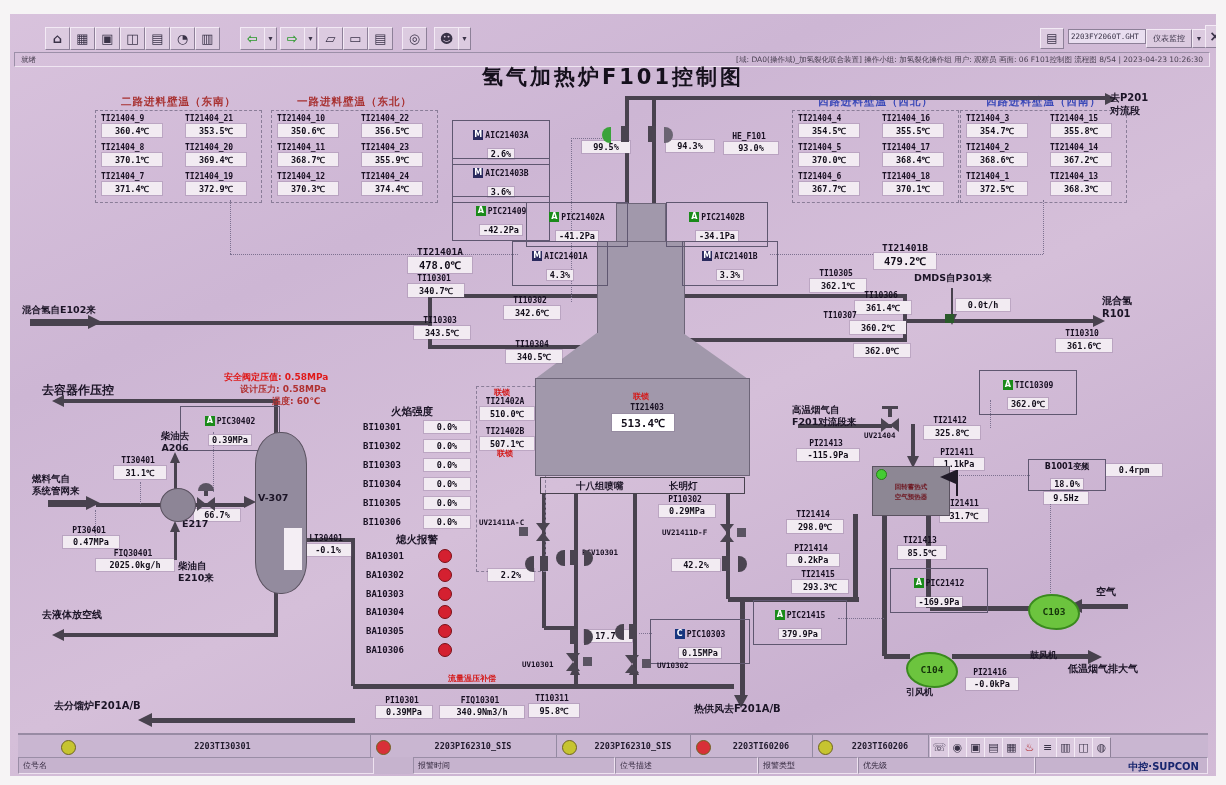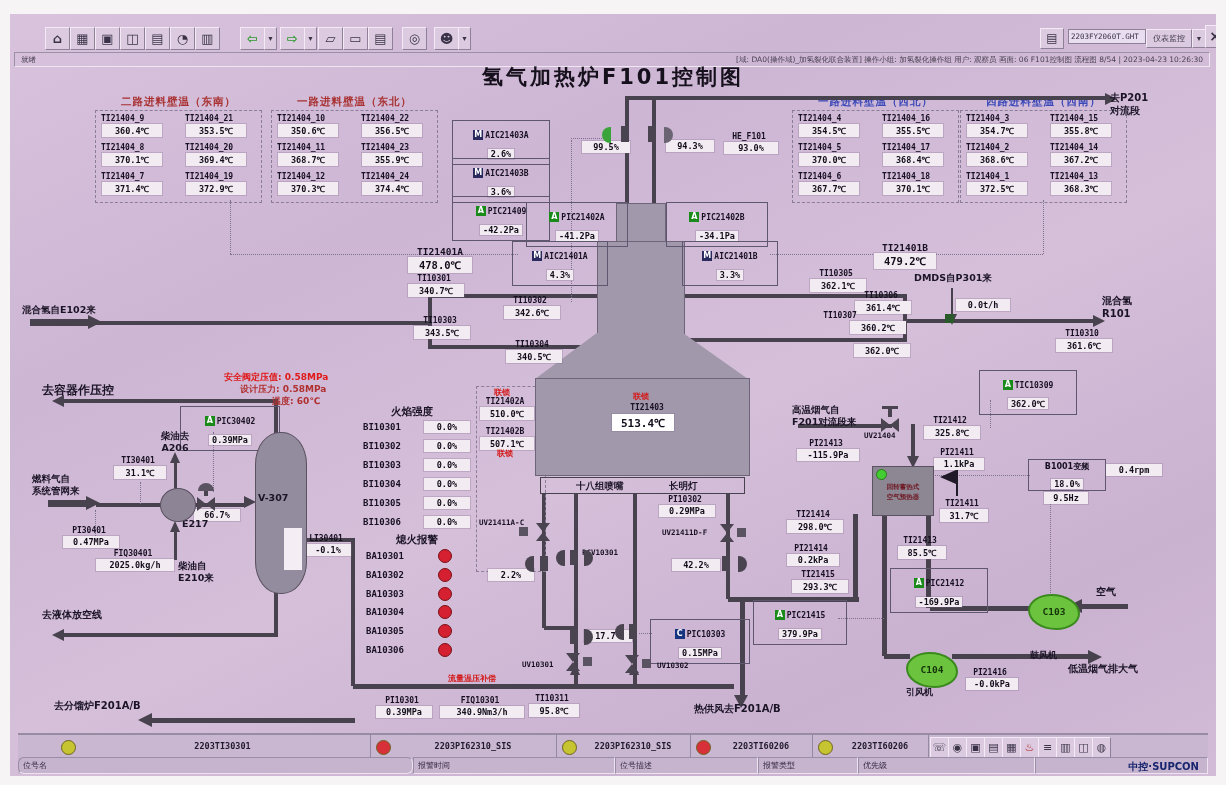--- a/index.html
+++ b/index.html
@@ -87,21 +87,21 @@
         <div class="tbtn" style="position: absolute; left: 948px; top: 2px; width: 17px; height: 19px; font: 11px / 19px &quot;DejaVu Sans&quot;, sans-serif; color: rgb(58, 51, 72);"><span>▣</span></div>
         <div class="tbtn" style="position: absolute; left: 966px; top: 2px; width: 17px; height: 19px; font: 11px / 19px &quot;DejaVu Sans&quot;, sans-serif; color: rgb(58, 51, 72);"><span>▤</span></div>
         <div class="tbtn" style="position: absolute; left: 984px; top: 2px; width: 17px; height: 19px; font: 11px / 19px &quot;DejaVu Sans&quot;, sans-serif; color: rgb(58, 51, 72);"><span>▦</span></div>
         <div class="tbtn" style="position: absolute; left: 1002px; top: 2px; width: 17px; height: 19px; font: 11px / 19px &quot;DejaVu Sans&quot;, sans-serif; color: rgb(176, 32, 32);"><span>♨</span></div>
         <div class="tbtn" style="position: absolute; left: 1020px; top: 2px; width: 17px; height: 19px; font: 11px / 19px &quot;DejaVu Sans&quot;, sans-serif; color: rgb(58, 51, 72);"><span>≡</span></div>
         <div class="tbtn" style="position: absolute; left: 1038px; top: 2px; width: 17px; height: 19px; font: 11px / 19px &quot;DejaVu Sans&quot;, sans-serif; color: rgb(58, 51, 72);"><span>▥</span></div>
         <div class="tbtn" style="position: absolute; left: 1056px; top: 2px; width: 17px; height: 19px; font: 11px / 19px &quot;DejaVu Sans&quot;, sans-serif; color: rgb(58, 51, 72);"><span>◫</span></div>
         <div class="tbtn" style="position: absolute; left: 1074px; top: 2px; width: 17px; height: 19px; font: 11px / 19px &quot;DejaVu Sans&quot;, sans-serif; color: rgb(58, 51, 72);"><span>◍</span></div>
       </div>
     <div id="label-row">
-        <div class="lcell" style="position: absolute; left: 0px; width: 395px; border-radius: 6px;">位号名</div>
+        <div class="lcell" style="position: absolute; left: 0px; width: 356px;">位号名</div>
         <div class="lcell" style="position: absolute; left: 395px; width: 202px;">报警时间</div>
         <div class="lcell" style="position: absolute; left: 597px; width: 143px;">位号描述</div>
         <div class="lcell" style="position: absolute; left: 740px; width: 100px;">报警类型</div>
         <div class="lcell" style="position: absolute; left: 840px; width: 177px;">优先级</div>
         <div class="lcell" id="brand" style="position: absolute; left: 1017px; width: 173px;">中控·SUPCON</div>
       </div>
   <div class="tbtn" style="position: absolute; left: 45px; top: 27px; width: 23px; height: 21px; font: bold 13px / 21px &quot;DejaVu Sans&quot;, sans-serif; color: rgb(58, 51, 72);"><span>⌂</span></div>
       <div class="tbtn" style="position: absolute; left: 70px; top: 27px; width: 23px; height: 21px; font: bold 13px / 21px &quot;DejaVu Sans&quot;, sans-serif; color: rgb(58, 51, 72);"><span>▦</span></div>
       <div class="tbtn" style="position: absolute; left: 95px; top: 27px; width: 23px; height: 21px; font: bold 13px / 21px &quot;DejaVu Sans&quot;, sans-serif; color: rgb(58, 51, 72);"><span>▣</span></div>
       <div class="tbtn" style="position: absolute; left: 120px; top: 27px; width: 23px; height: 21px; font: bold 13px / 21px &quot;DejaVu Sans&quot;, sans-serif; color: rgb(58, 51, 72);"><span>◫</span></div>
@@ -143,21 +143,21 @@
       <div class="tag" style="position: absolute; left: 361px; top: 114px;">TI21404_22</div>
       <div class="val" style="position: absolute; left: 362px; top: 124px; width: 56px;">356.5℃</div>
       <div class="tag" style="position: absolute; left: 277px; top: 143px;">TI21404_11</div>
       <div class="val" style="position: absolute; left: 278px; top: 153px; width: 56px;">368.7℃</div>
       <div class="tag" style="position: absolute; left: 361px; top: 143px;">TI21404_23</div>
       <div class="val" style="position: absolute; left: 362px; top: 153px; width: 56px;">355.9℃</div>
       <div class="tag" style="position: absolute; left: 277px; top: 172px;">TI21404_12</div>
       <div class="val" style="position: absolute; left: 278px; top: 182px; width: 56px;">370.3℃</div>
       <div class="tag" style="position: absolute; left: 361px; top: 172px;">TI21404_24</div>
       <div class="val" style="position: absolute; left: 362px; top: 182px; width: 56px;">374.4℃</div>
-      <div class="ghead" style="position: absolute; left: 792px; top: 95px; width: 167px; color: rgb(58, 72, 184);">一路进料壁温（西北）</div>
+      <div class="ghead" style="position: absolute; left: 792px; top: 95px; width: 167px; color: rgb(58, 72, 184);">四路进料壁温（西北）</div>
       <div class="gbox" style="position: absolute; left: 792px; top: 110px; width: 165px; height: 91px;"></div>
       <div class="tag" style="position: absolute; left: 798px; top: 114px;">TI21404_4</div>
       <div class="val" style="position: absolute; left: 799px; top: 124px; width: 56px;">354.5℃</div>
       <div class="tag" style="position: absolute; left: 882px; top: 114px;">TI21404_16</div>
       <div class="val" style="position: absolute; left: 883px; top: 124px; width: 56px;">355.5℃</div>
       <div class="tag" style="position: absolute; left: 798px; top: 143px;">TI21404_5</div>
       <div class="val" style="position: absolute; left: 799px; top: 153px; width: 56px;">370.0℃</div>
       <div class="tag" style="position: absolute; left: 882px; top: 143px;">TI21404_17</div>
       <div class="val" style="position: absolute; left: 883px; top: 153px; width: 56px;">368.4℃</div>
       <div class="tag" style="position: absolute; left: 798px; top: 172px;">TI21404_6</div>
@@ -408,21 +408,21 @@
       <div class="tag" style="position: absolute; left: 366px; top: 607.4px; font: bold 9px &quot;DejaVu Sans Mono&quot;, monospace;">BA10304</div>
       <div class="dot" style="position: absolute; left: 438px; top: 605.4px; width: 12px; height: 12px; background: rgb(212, 32, 48); border: 1px solid rgb(122, 16, 24);"></div>
       <div class="tag" style="position: absolute; left: 366px; top: 626.2px; font: bold 9px &quot;DejaVu Sans Mono&quot;, monospace;">BA10305</div>
       <div class="dot" style="position: absolute; left: 438px; top: 624.2px; width: 12px; height: 12px; background: rgb(212, 32, 48); border: 1px solid rgb(122, 16, 24);"></div>
       <div class="tag" style="position: absolute; left: 366px; top: 645px; font: bold 9px &quot;DejaVu Sans Mono&quot;, monospace;">BA10306</div>
       <div class="dot" style="position: absolute; left: 438px; top: 643px; width: 12px; height: 12px; background: rgb(212, 32, 48); border: 1px solid rgb(122, 16, 24);"></div>
       <div style="position: absolute; left: 160px; top: 488px; width: 34px; height: 32px; border-radius: 50%; background: rgb(141, 133, 150); border: 1px solid rgb(90, 82, 96);"></div>
       <div style="position: absolute; left: 255px; top: 432px; width: 50px; height: 160px; border-radius: 25px / 32px; background: rgb(147, 139, 158); border: 1px solid rgb(90, 82, 96);"></div>
       <div style="position: absolute; left: 284px; top: 528px; width: 18px; height: 42px; background: rgb(244, 238, 244);"></div>
       <div class="lbl" style="position: absolute; left: 258px; top: 492px; font-size: 9.5px;">V-307</div>
-      <div style="position: absolute; left: 872px; top: 466px; width: 60px; height: 48px; background: rgb(141, 135, 148); border: 1px solid rgb(90, 82, 96);">
+      <div style="position: absolute; left: 872px; top: 466px; width: 60px; height: 48px; background: rgb(141, 135, 148); border: 1px solid rgb(90, 82, 96); padding-left: 16px;">
         <div style="position: absolute; left: 0px; right: 0px; top: 16px; text-align: center; font: bold 6.5px / 1.5 &quot;DejaVu Sans&quot;, sans-serif; color: rgb(110, 24, 34); white-space: pre-line;">回转蓄热式
 空气预热器</div>
       </div>
       <div class="dot" style="position: absolute; left: 876px; top: 469px; width: 9px; height: 9px; background: rgb(68, 204, 51); border: 1px solid rgb(42, 122, 26);"></div>
       <div style="position: absolute; left: 1028px; top: 594px; width: 48px; height: 32px; background: rgb(108, 196, 62); border: 2px solid rgb(58, 138, 30); border-radius: 50% 60%; text-align: center; font: bold 9.5px / 32px &quot;DejaVu Sans Mono&quot;, monospace; color: rgb(20, 50, 10);">C103</div>
       <div style="position: absolute; left: 906px; top: 652px; width: 48px; height: 32px; background: rgb(108, 196, 62); border: 2px solid rgb(58, 138, 30); border-radius: 50% 60%; text-align: center; font: bold 9.5px / 32px &quot;DejaVu Sans Mono&quot;, monospace; color: rgb(20, 50, 10);">C104</div>
       <div style="position: absolute; left: 945px; top: 314px; width: 9px; height: 9px; background: rgb(42, 90, 42);"></div>
       <div style="position: absolute; left: 956px; top: 470px; width: 2px; height: 26px; background: rgb(32, 26, 40);"></div>
       <div class="flag" style="position: absolute; left: 940px; top: 470px; border-top: 7px solid transparent; border-bottom: 7px solid transparent; border-right: 16px solid rgb(32, 26, 40);"></div>
       <div class="blade" style="position: absolute; left: 621px; top: 126px; width: 8px; height: 16px;"></div>

